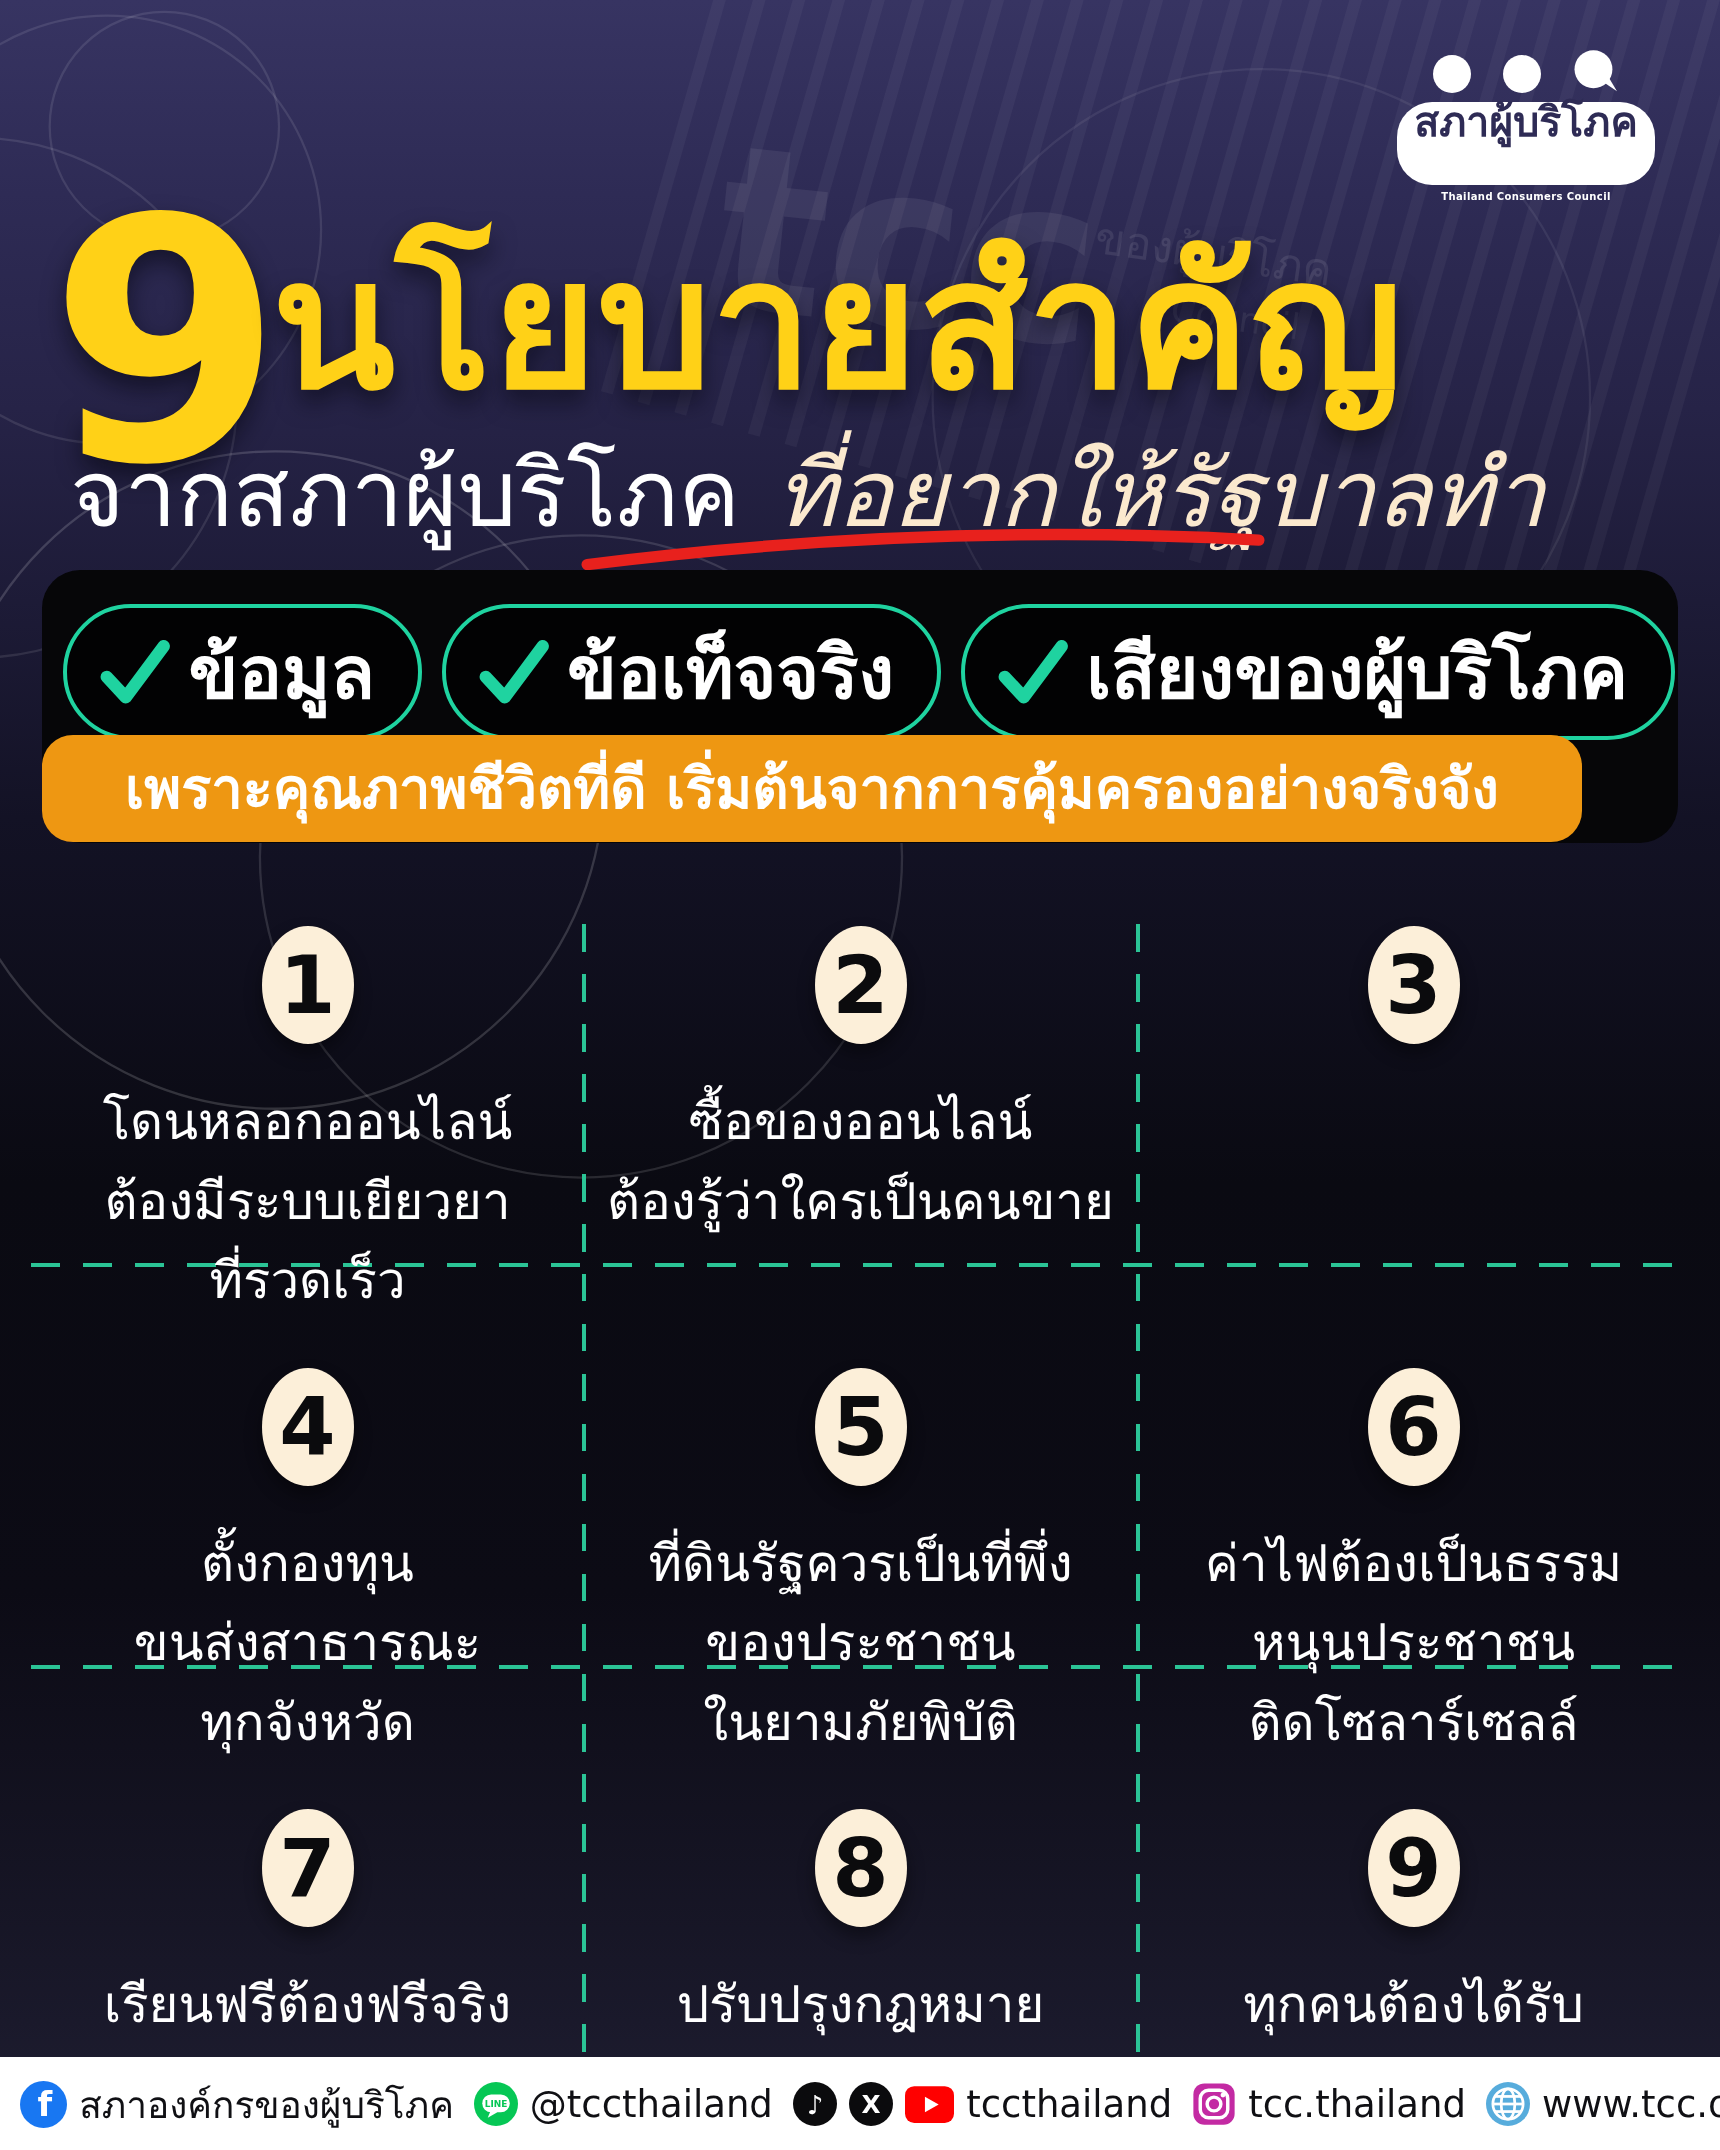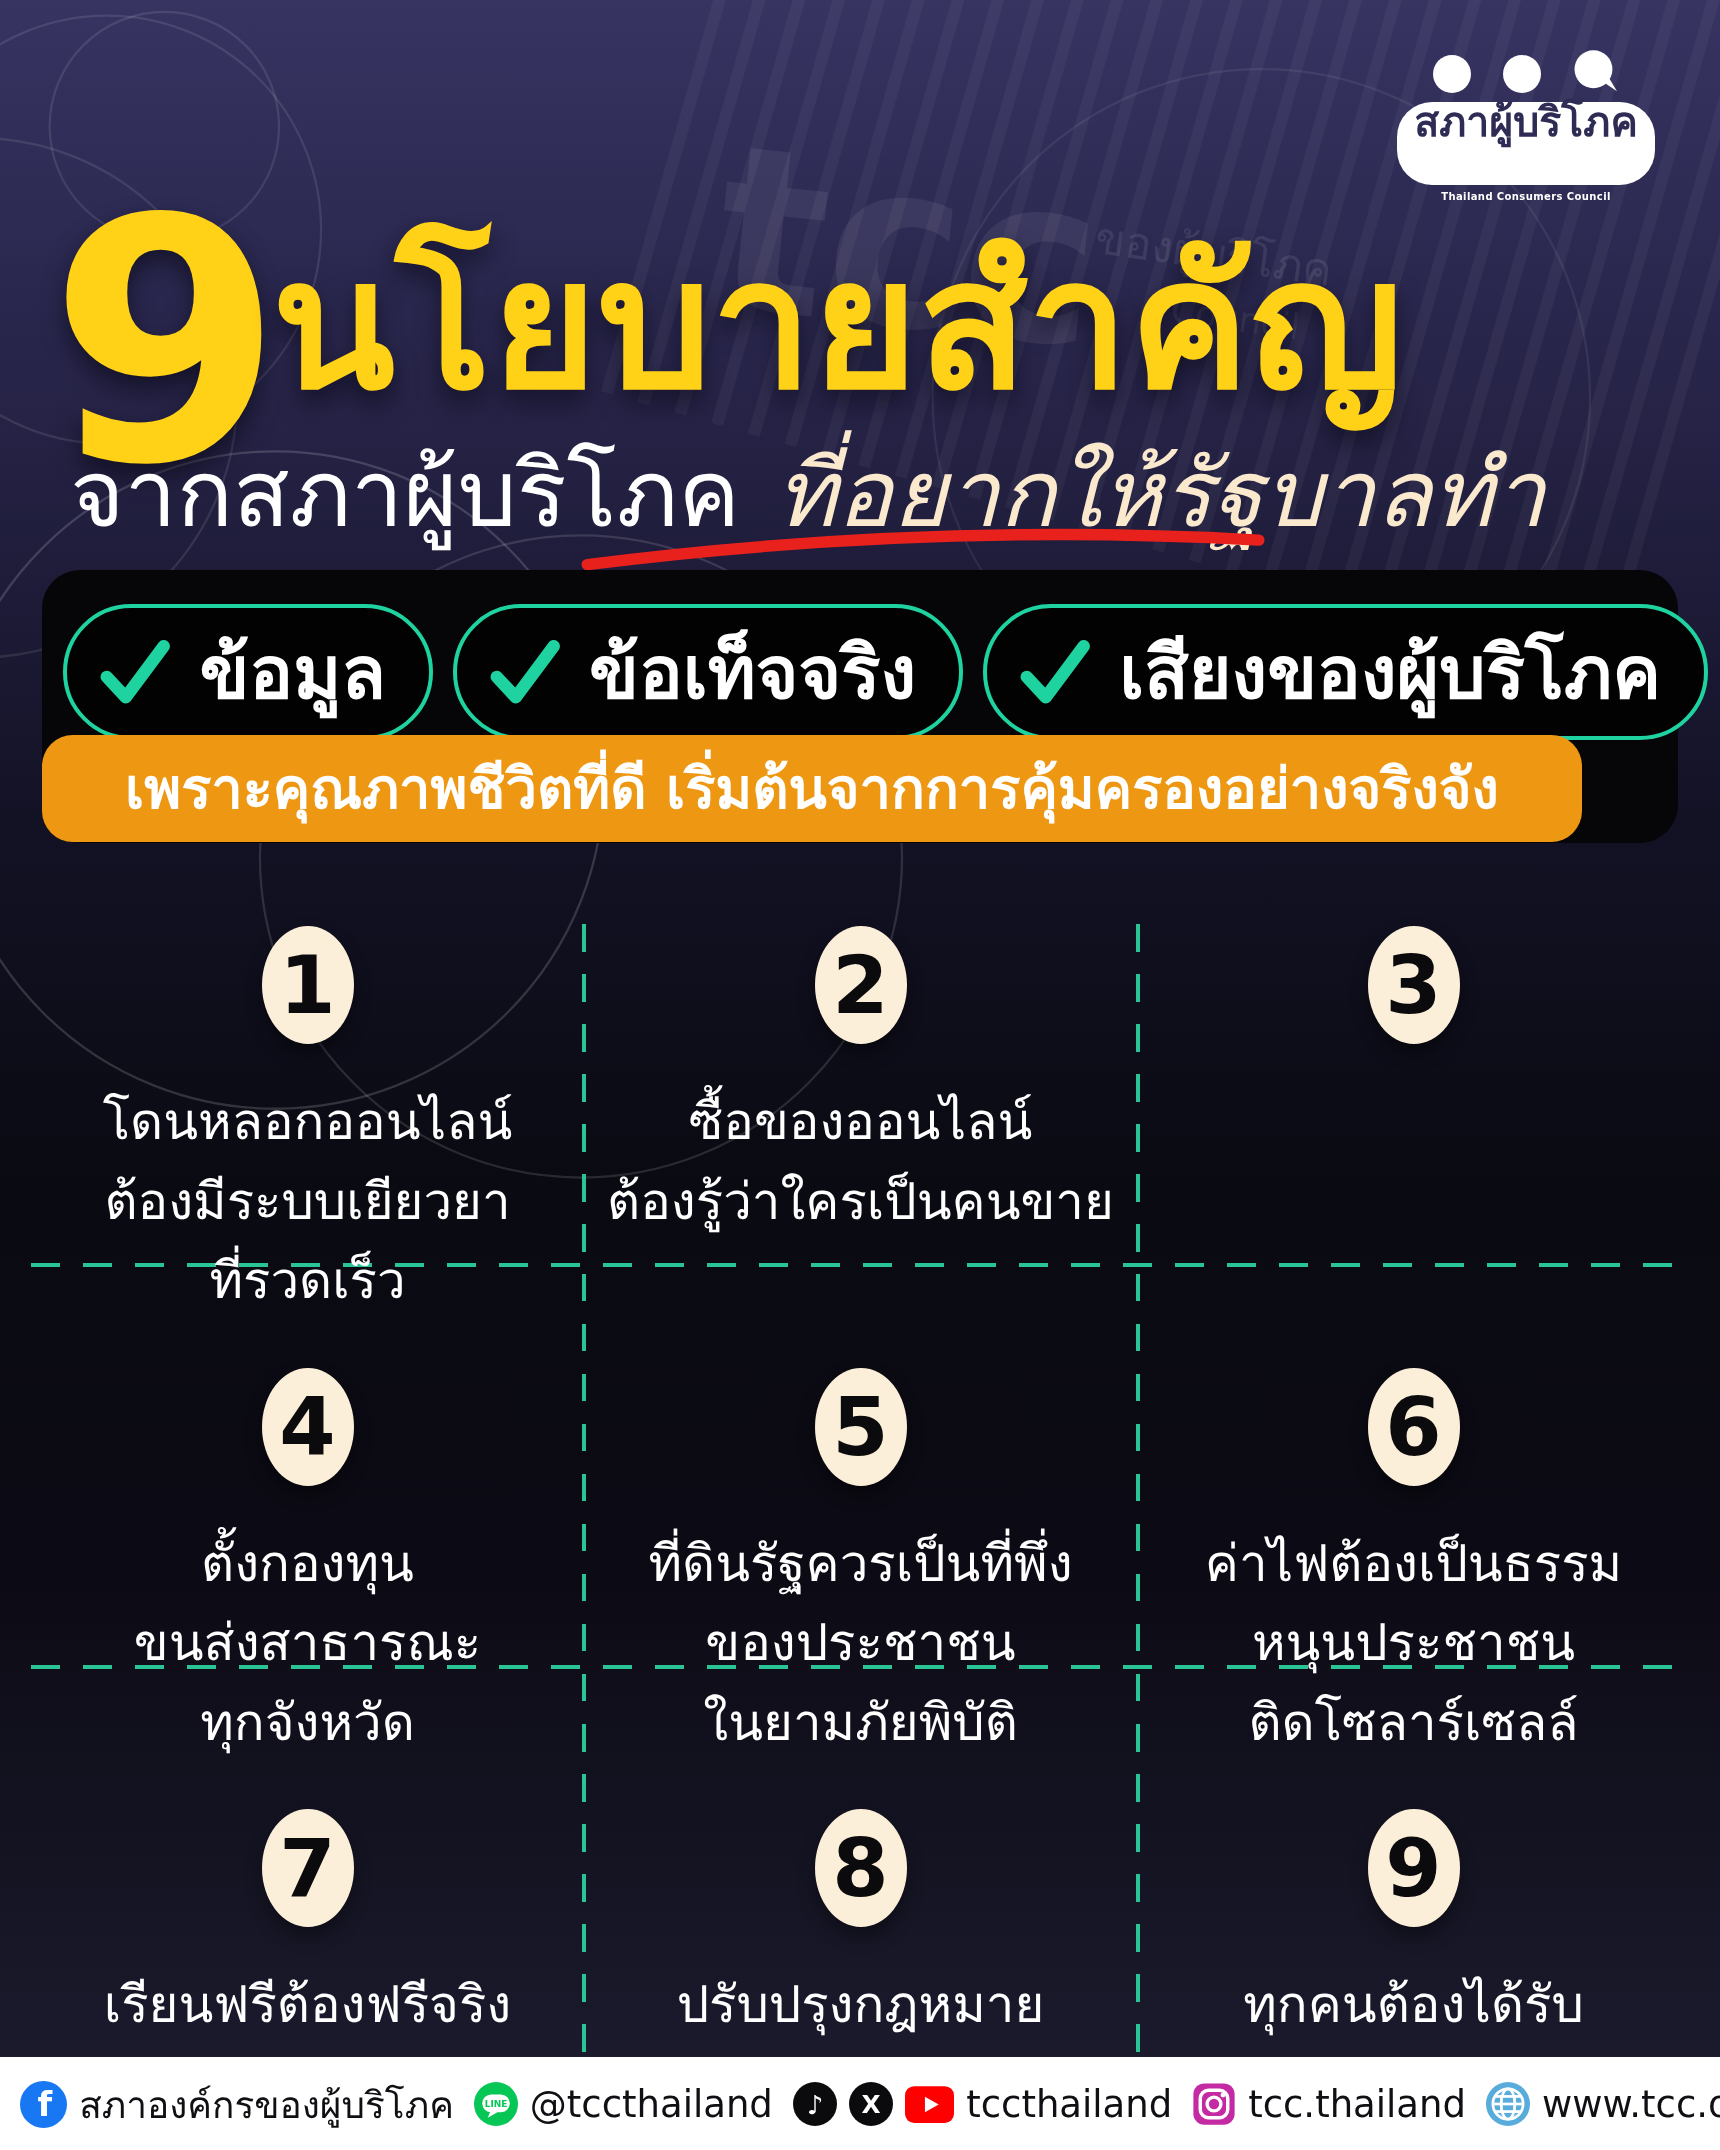--- a/index.html
+++ b/index.html
@@ -21,21 +21,21 @@
   .title{position:absolute;left:272px;top:235px;font-size:180px;line-height:1;font-weight:bold;color:#FFD117;white-space:nowrap;
     text-shadow:0 12.2px 23px rgba(5,5,15,0.55);z-index:2;}
   .subtitle{position:absolute;left:70px;top:419px;display:flex;gap:35px;align-items:baseline;z-index:2;white-space:nowrap;}
   .subtitle .part1{font-size:93px;font-weight:normal;color:#ffffff;}
   .subtitle .part2{font-size:93px;font-weight:normal;font-style:italic;color:#FBE9CE;}
   .underline-svg{position:absolute;left:575px;top:517px;z-index:2;}
   
   .card{position:absolute;left:42px;top:570px;width:1636px;height:273px;background:#060608;border-radius:38px;z-index:3;}
   .badges{position:absolute;left:21.4px;top:34px;display:flex;gap:20px;}
   .badge{height:136px;border:4.6px solid #1FD3A0;border-radius:70px;background:#020203;display:flex;align-items:center;
-    padding:0 43px 0 31px;gap:28px;box-sizing:border-box;}
+    padding:0 43px 0 31px;gap:17px;box-sizing:border-box;}
   .badge-label{font-size:73px;font-weight:bold;color:#ffffff;white-space:nowrap;}
   
   .banner{position:absolute;left:42px;top:735px;width:1540px;height:107px;background:#EE9712;border-radius:31px;
     display:flex;align-items:center;justify-content:center;z-index:4;}
   .banner-text{font-size:56px;font-weight:600;color:#ffffff;white-space:nowrap;}
   
   .grid{position:absolute;left:31px;top:879px;width:1659px;height:1177px;display:grid;
     grid-template-columns:repeat(3,1fr);grid-template-rows:repeat(3,1fr);z-index:2;}
   .cell{display:flex;flex-direction:column;align-items:center;padding-top:47px;box-sizing:border-box;}
   .num-ellipse{width:92px;height:118px;border-radius:50%;background:#FCEFD9;display:flex;align-items:center;justify-content:center;

